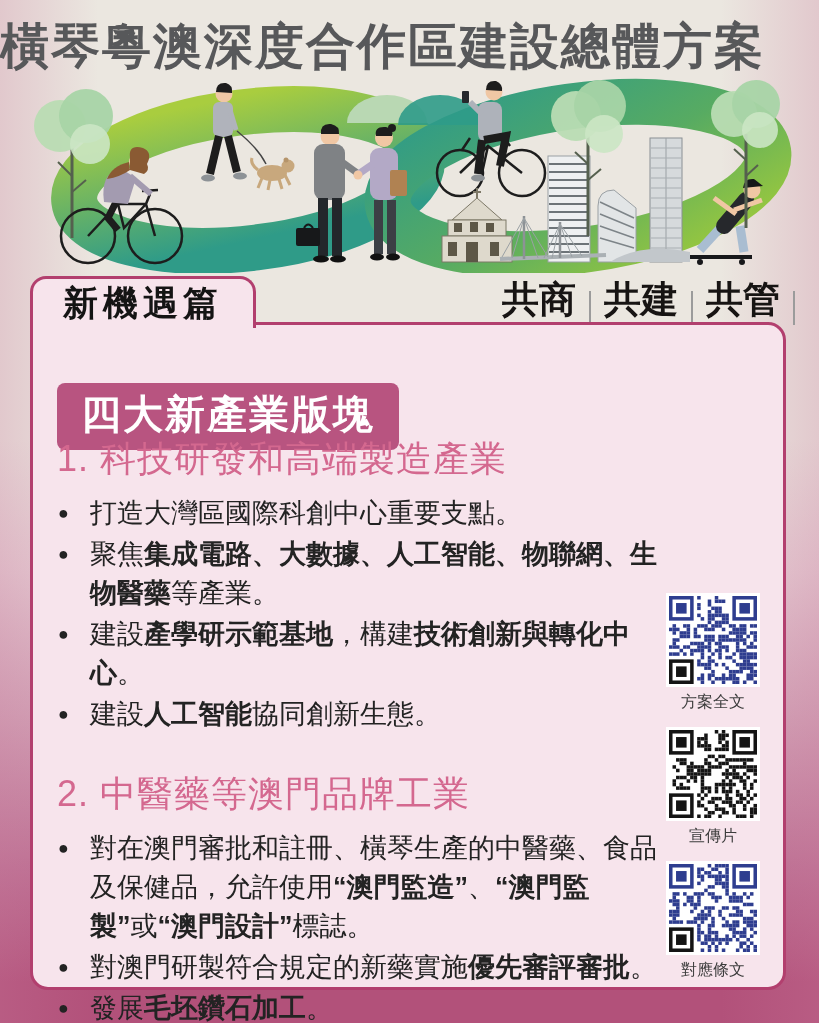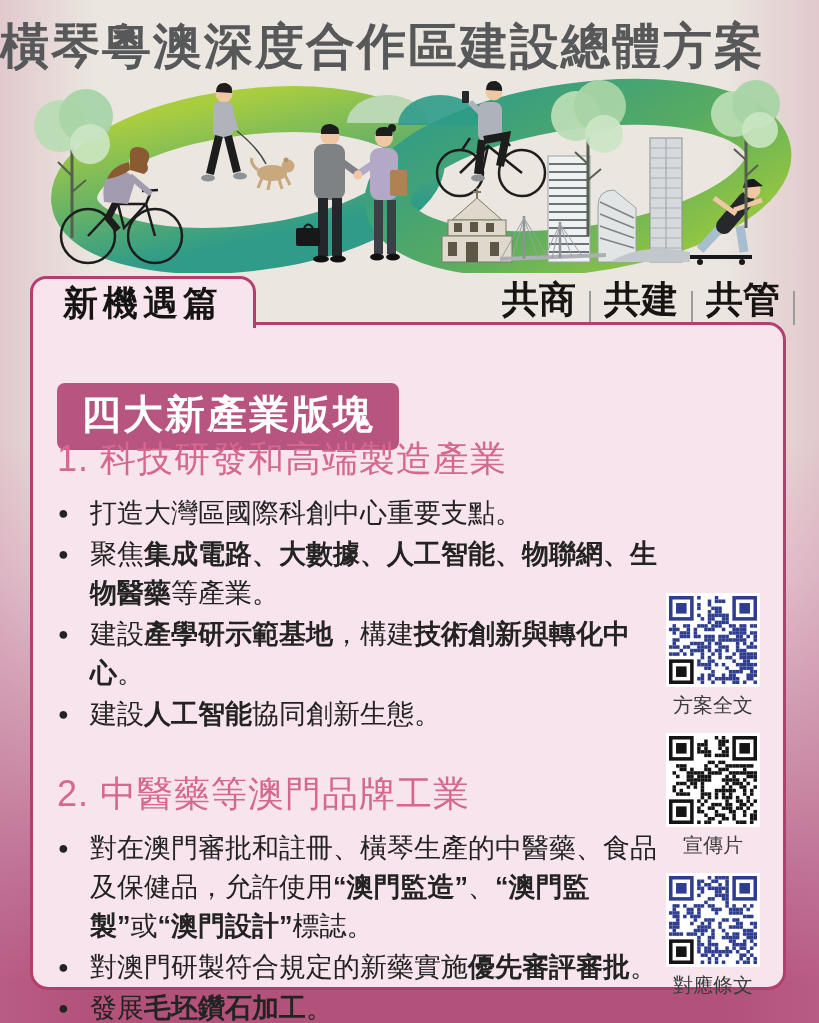--- a/index.html
+++ b/index.html
@@ -51,21 +51,21 @@
     margin:12px 0 10px;font-weight:normal;font-size:36px;color:var(--heading_pink);letter-spacing:1px;
   }
   .bullets{list-style:none;margin:0 0 36px;padding:0;font-size:27px;line-height:39px;color:var(--body_text);}
   .bullets li{position:relative;padding-left:33px;margin-bottom:2px;}
   .bullet-dot{position:absolute;left:1px;top:0;font-size:18px;}
   .bullets b{font-weight:bold;}
   .qr-col{position:absolute;right:14px;top:268px;width:112px;display:flex;flex-direction:column;gap:14px;align-items:center;}
   .qr-block{display:flex;flex-direction:column;align-items:center;}
   .qr-box{width:94px;height:94px;background:#fff;padding:3px;}
   .qr-box svg{display:block;width:88px;height:88px;}
-  .qr-label{margin-top:5px;font-size:20px;color:#3c3c3c;}
+  .qr-label{margin-top:5px;font-size:16px;color:#3c3c3c;}
 </style>
 </head>
 <body>
 
 <div class="page">
 
   <h1 class="title">橫琴粵澳深度合作區建設總體方案</h1>
 
   <svg class="hero" width="819" height="195" viewBox="0 0 819 195">
     <defs>

